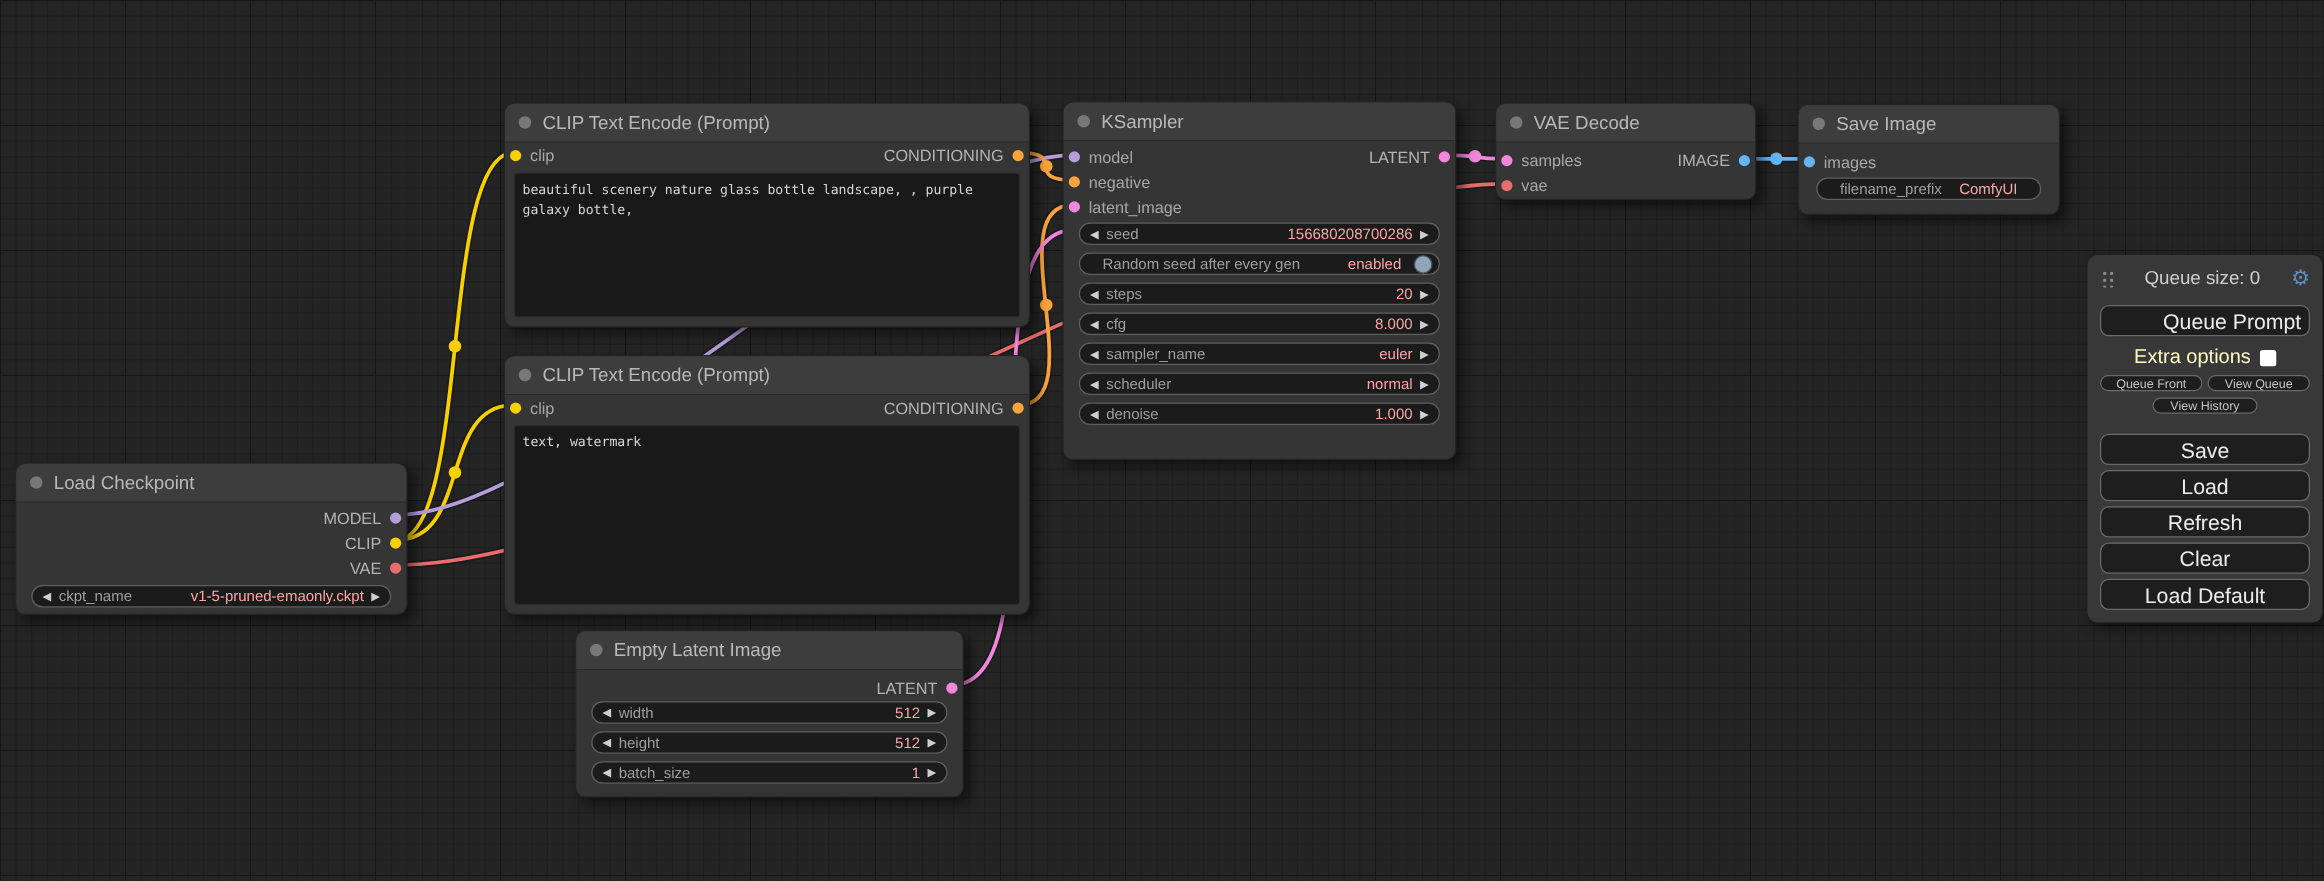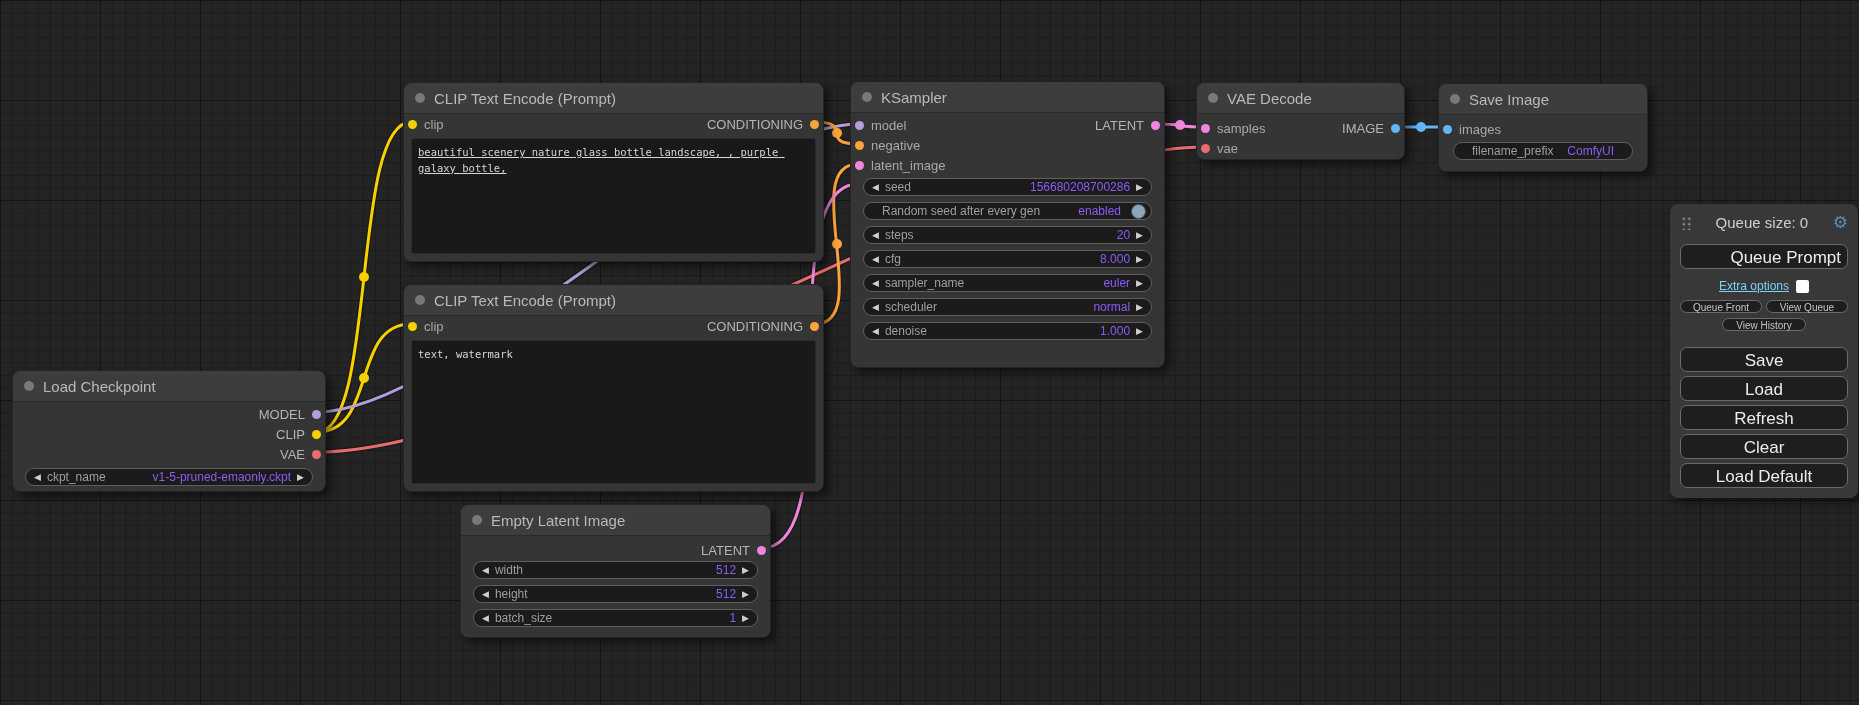--- a/index.html
+++ b/index.html
@@ -38,21 +38,21 @@
   .c-cond{background:#FBA43C;} .c-latent{background:#F087DC;} .c-image{background:#64B5F6;}
 
   .widgets{margin:3px 12px 0;}
   .widget{
     position:relative;height:18px;margin-bottom:6px;background:#1b1b1b;
     border:1px solid #5e5e5e;border-radius:10px;display:flex;align-items:center;
     font-size:12px;box-sizing:border-box;padding:0 8px;
   }
   .warr{color:#cfcfcf;font-size:9px;flex:0 0 auto;line-height:1;}
   .wlabel{color:#9f9f9f;margin-left:6px;white-space:nowrap;}
-  .wvalue{margin-left:auto;margin-right:6px;color:#8b5cf6;white-space:nowrap;}
+  .wvalue{margin-left:auto;margin-right:6px;color:#fca5a5;white-space:nowrap;}
   .widget.noarr .wlabel{margin-left:10px;}
   .widget.noarr .wvalue{margin-right:10px;}
   .toggle{width:13px;height:13px;border-radius:50%;background:#8fa5b8;border:1px solid #45525e;flex:0 0 auto;margin-right:-3px;}
 
   .prompt{
     margin:4px 7px 0;background:#191919;border:1px solid #2b2b2b;border-radius:3px;
     color:#d6d6d6;font-family:"DejaVu Sans Mono",monospace;font-size:10.5px;
     line-height:1.55;padding:5px 6px;box-sizing:border-box;overflow:hidden;
     white-space:pre-wrap;word-break:break-word;
   }
@@ -72,21 +72,21 @@
   .qsize{flex:1;text-align:center;color:#cfcfcf;font-size:15px;}
   .gear{color:#5e8cba;font-size:17px;line-height:1;cursor:pointer;}
   .qbtn{
     display:block;width:100%;box-sizing:border-box;background:#1e1e1e;color:#ececec;
     border:1px solid #6a6a6a;border-radius:7px;text-align:center;cursor:pointer;
     font-family:"Liberation Sans",sans-serif;
   }
   .qbtn.big{height:25px;font-size:17px;line-height:23px;margin-bottom:4px;}
   #queue-prompt-btn{height:25px;font-size:17px;line-height:23px;margin-bottom:9px;text-align:right;}
   .extra-row{display:flex;align-items:center;justify-content:center;gap:7px;height:16px;margin-bottom:6px;}
-  .extra-label{color:#7dd3fc;font-size:12px;text-decoration:underline;}
+  .extra-label{color:#fef9c3;font-size:16px;}
   .checkbox{width:13px;height:13px;background:#ffffff;border-radius:2px;cursor:pointer;}
   .small-row{display:flex;gap:4px;margin-bottom:5px;}
   .qbtn.small{height:13px;font-size:10px;line-height:11px;border-radius:8px;color:#c4c4c4;flex:1;}
   .center-row{display:flex;justify-content:center;margin-bottom:16px;}
   .qbtn.small.solo{flex:0 0 auto;width:84px;}
 </style>
 </head>
 <body>
 
 <div id="canvas">
@@ -153,21 +153,21 @@
     <div class="ntitle">
       <span class="tdot"></span>
       <span>CLIP Text Encode (Prompt)</span>
     </div>
     <div class="row">
       <span class="sdot l c-clip"></span>
       <span class="in-label">clip</span>
       <span class="out-label">CONDITIONING</span>
       <span class="sdot r c-cond"></span>
     </div>
-    <div class="prompt" style="height:116px;text-decoration:underline;">beautiful scenery nature glass bottle landscape, , purple galaxy bottle,</div>
+    <div class="prompt" style="height:116px;">beautiful scenery nature glass bottle landscape, , purple galaxy bottle,</div>
   </div>
 
   <div class="node" style="left:403px;top:284px;width:421px;height:208px;">
     <div class="ntitle">
       <span class="tdot"></span>
       <span>CLIP Text Encode (Prompt)</span>
     </div>
     <div class="row">
       <span class="sdot l c-clip"></span>
       <span class="in-label">clip</span>

